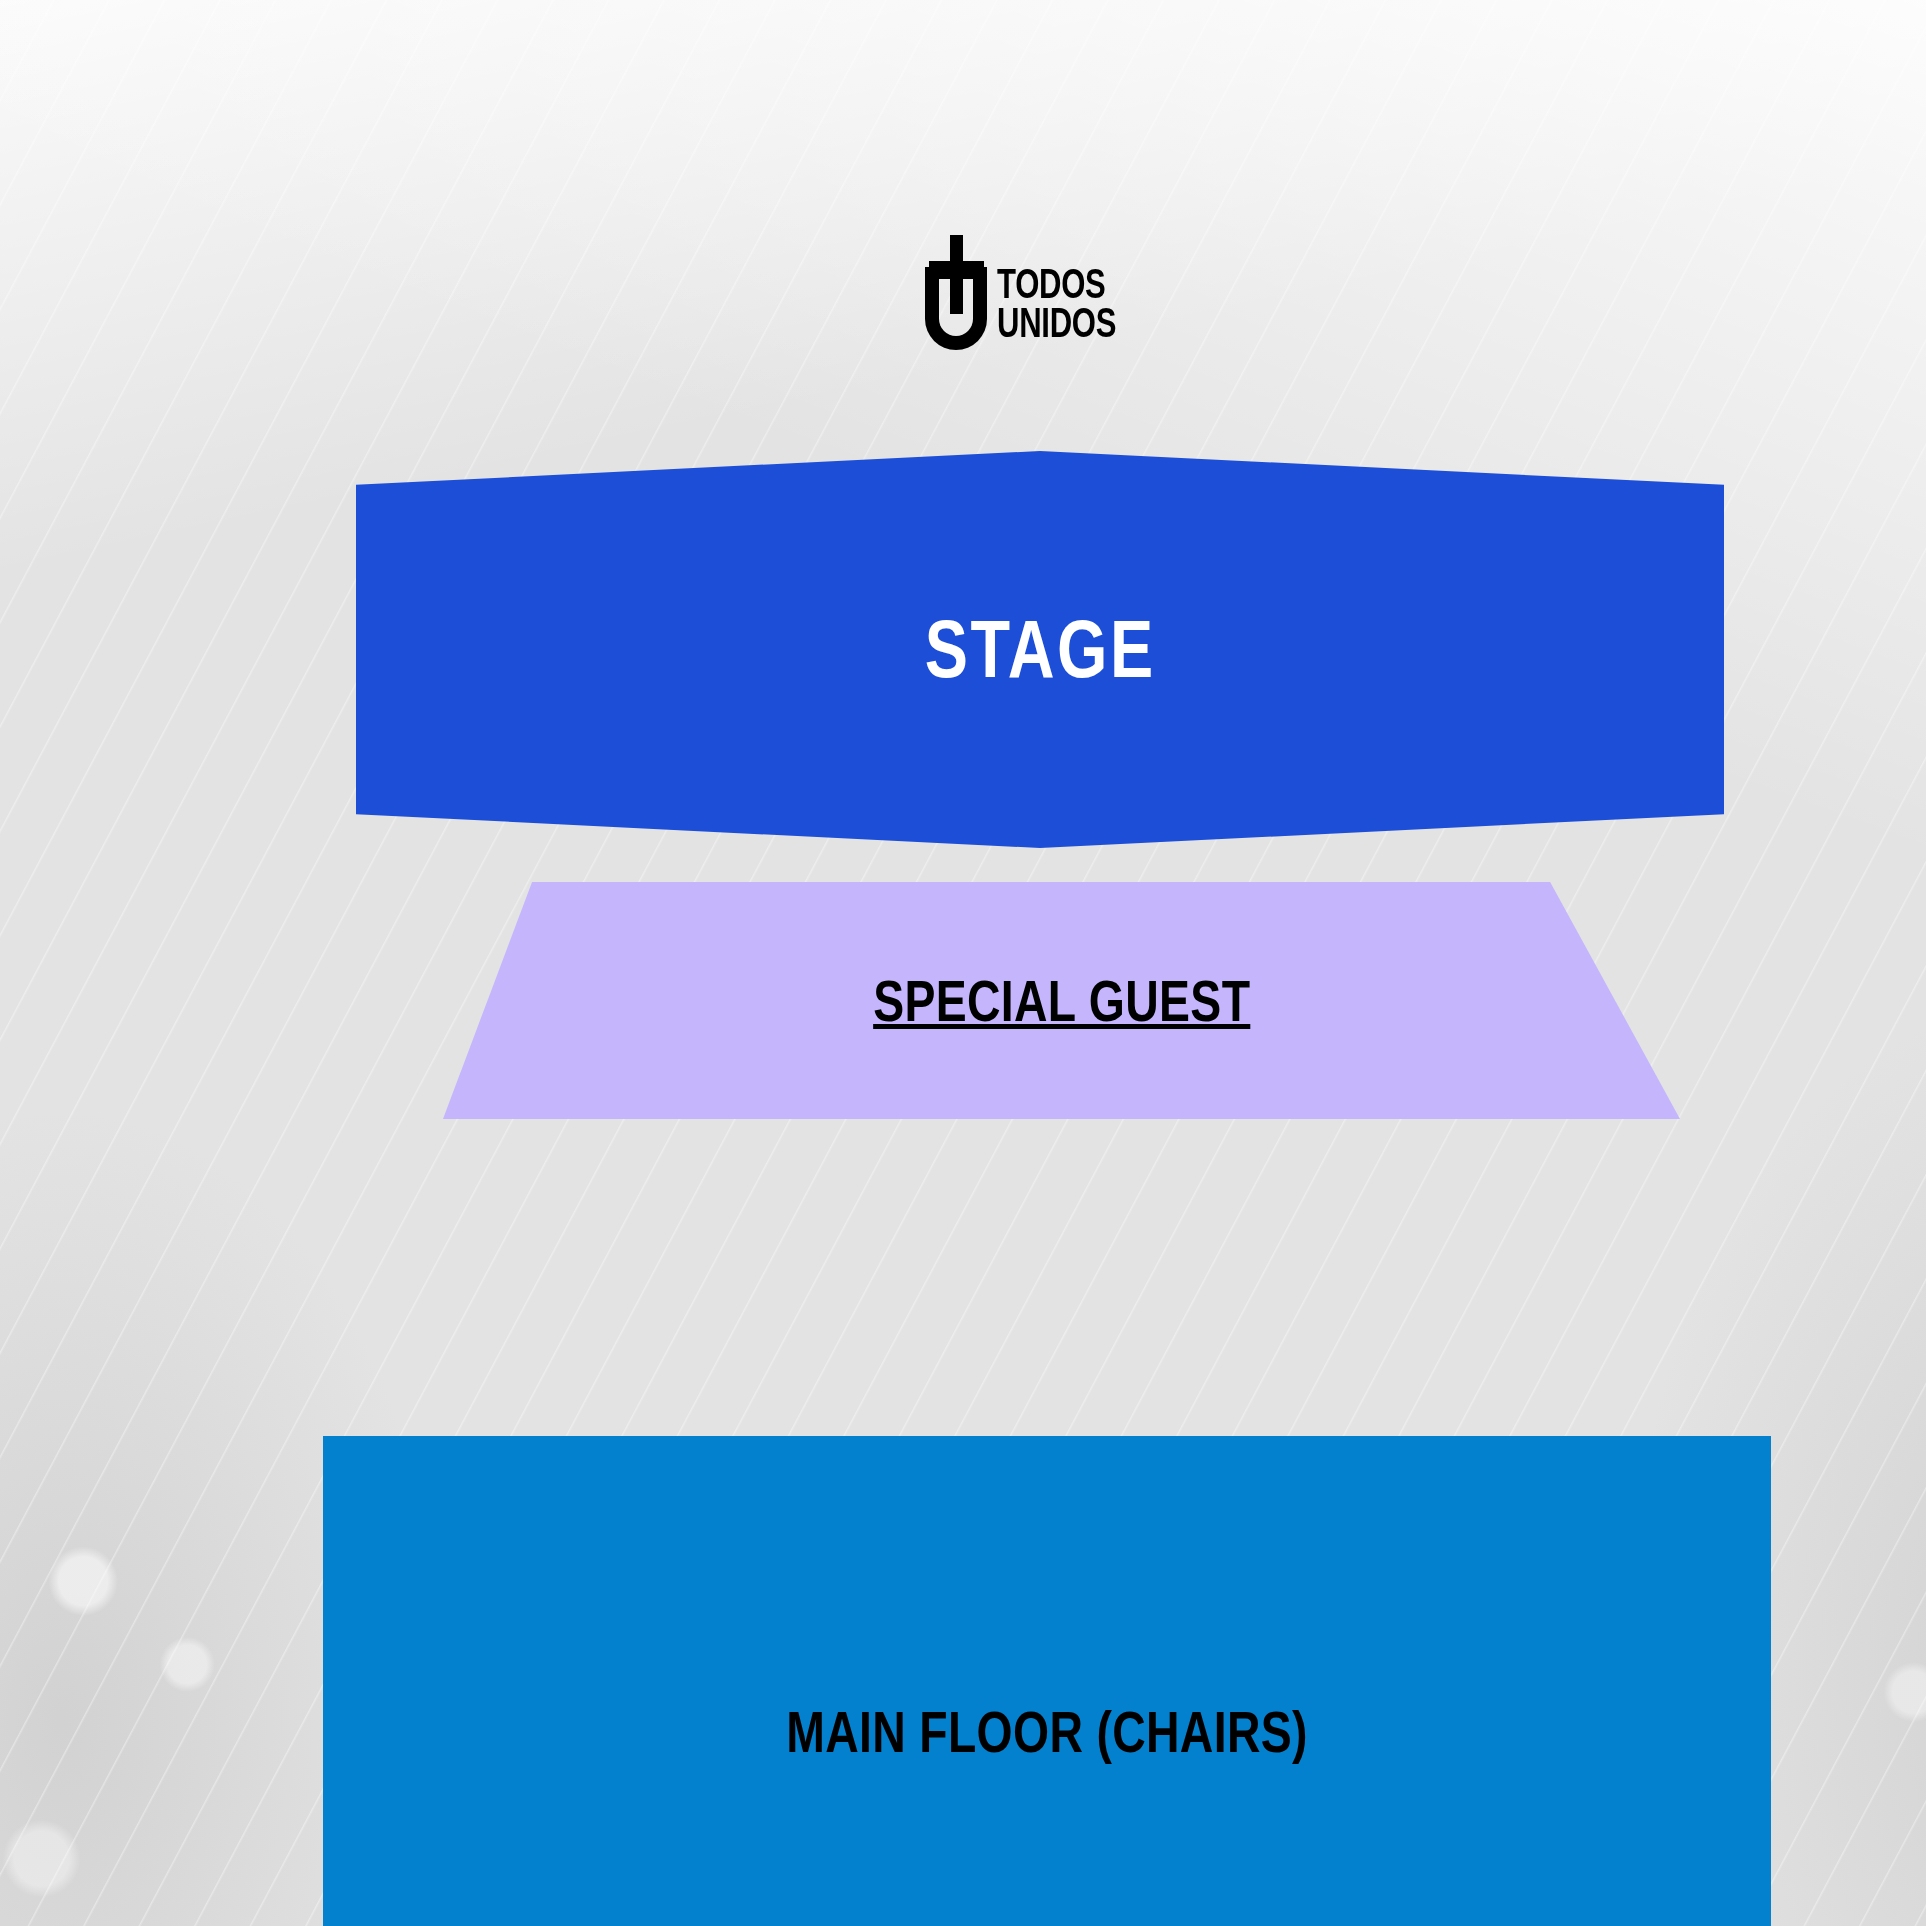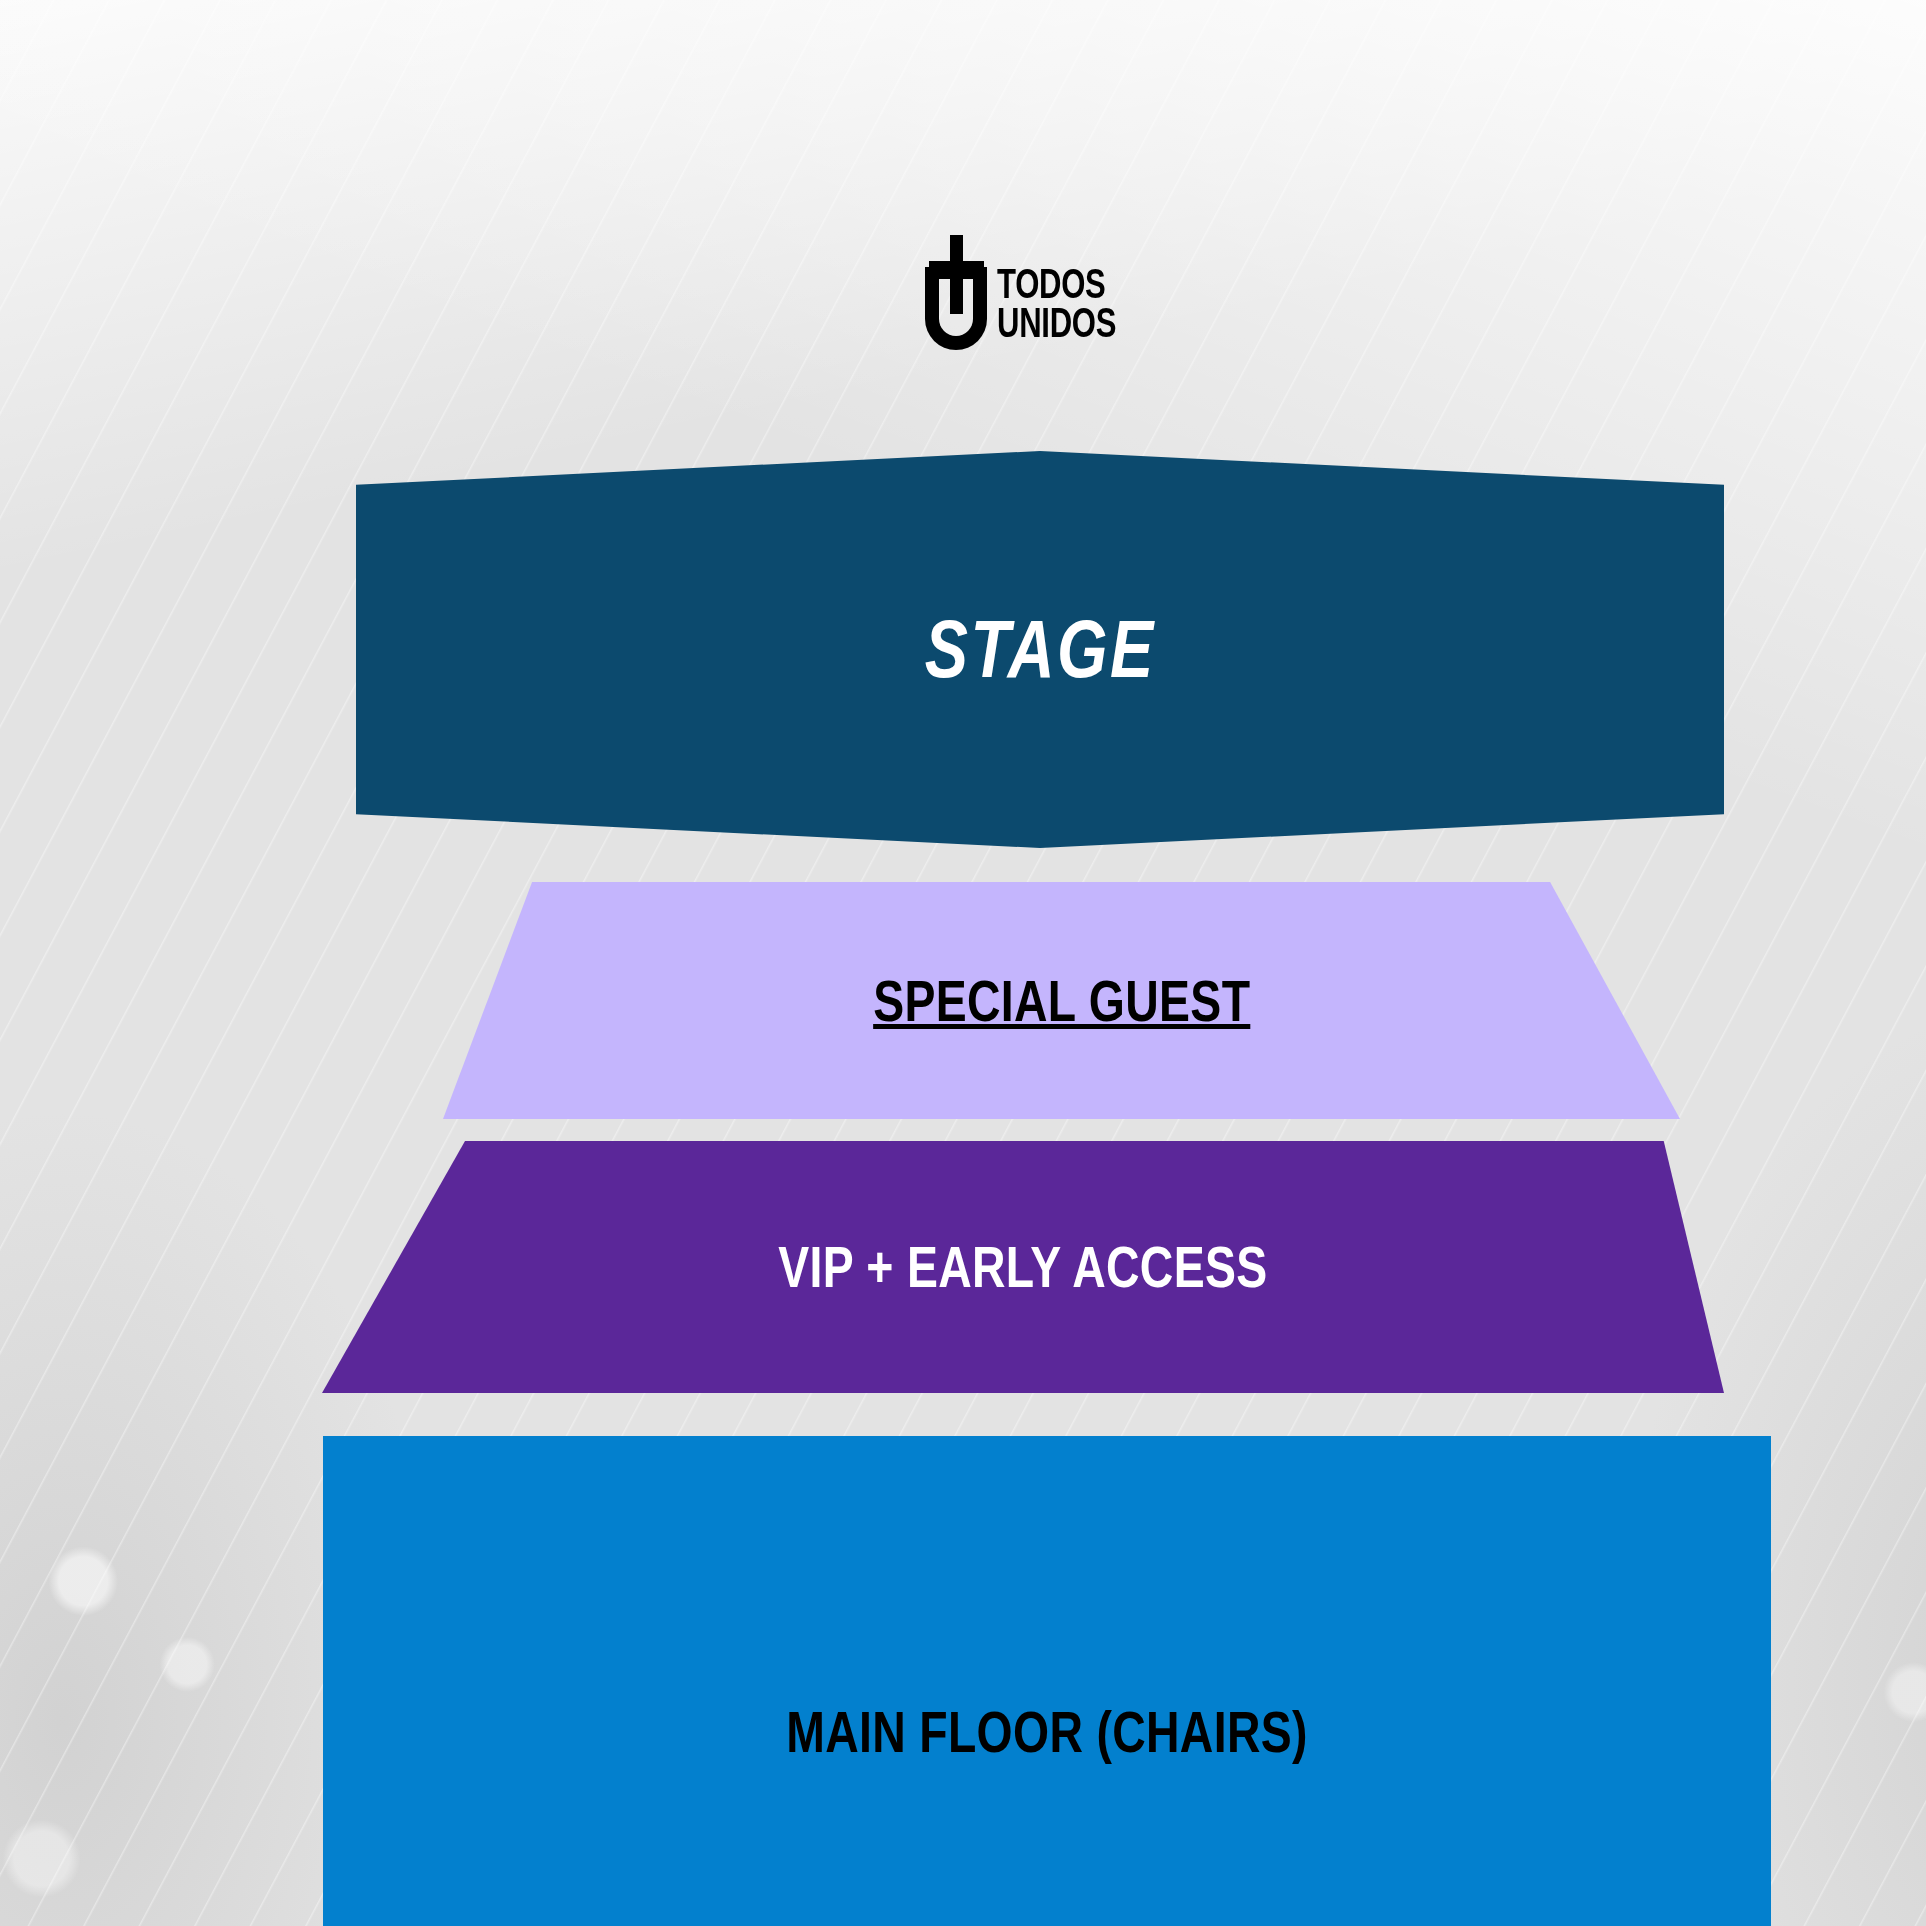--- a/index.html
+++ b/index.html
@@ -198,31 +198,28 @@
       <div class="logo-cross-h"></div>
     </div>
     <div class="logo-words">
       <span>TODOS</span>
       <span>UNIDOS</span>
     </div>
   </div>
 
   <div class="map">
 
-    <div class="sec" id="sec-stage" style="background: #0c4a6e; font-style: italic;">
+    <div class="sec" id="sec-stage" style="background: #1d4ed8;">
       <span class="sec-label" style="color: rgb(255, 255, 255);">STAGE</span>
     </div>
 
     <div class="sec" id="sec-special" style="background: #c4b5fd; text-decoration: underline;">
       <span class="sec-label" style="color: rgb(0, 0, 0);">SPECIAL GUEST</span>
     </div>
 
-    <div class="sec" id="sec-vip" style="background: rgb(91, 39, 153);">
-      <span class="sec-label" style="color: rgb(255, 255, 255);">VIP + EARLY ACCESS</span>
-    </div>
 
     <div class="sec" id="sec-mainfloor" style="background: rgb(3, 128, 206);">
       <span class="sec-label" style="color: rgb(0, 0, 0);">MAIN FLOOR (CHAIRS)</span>
     </div>
 
   </div>
 </div>
 
 
 </body></html>

